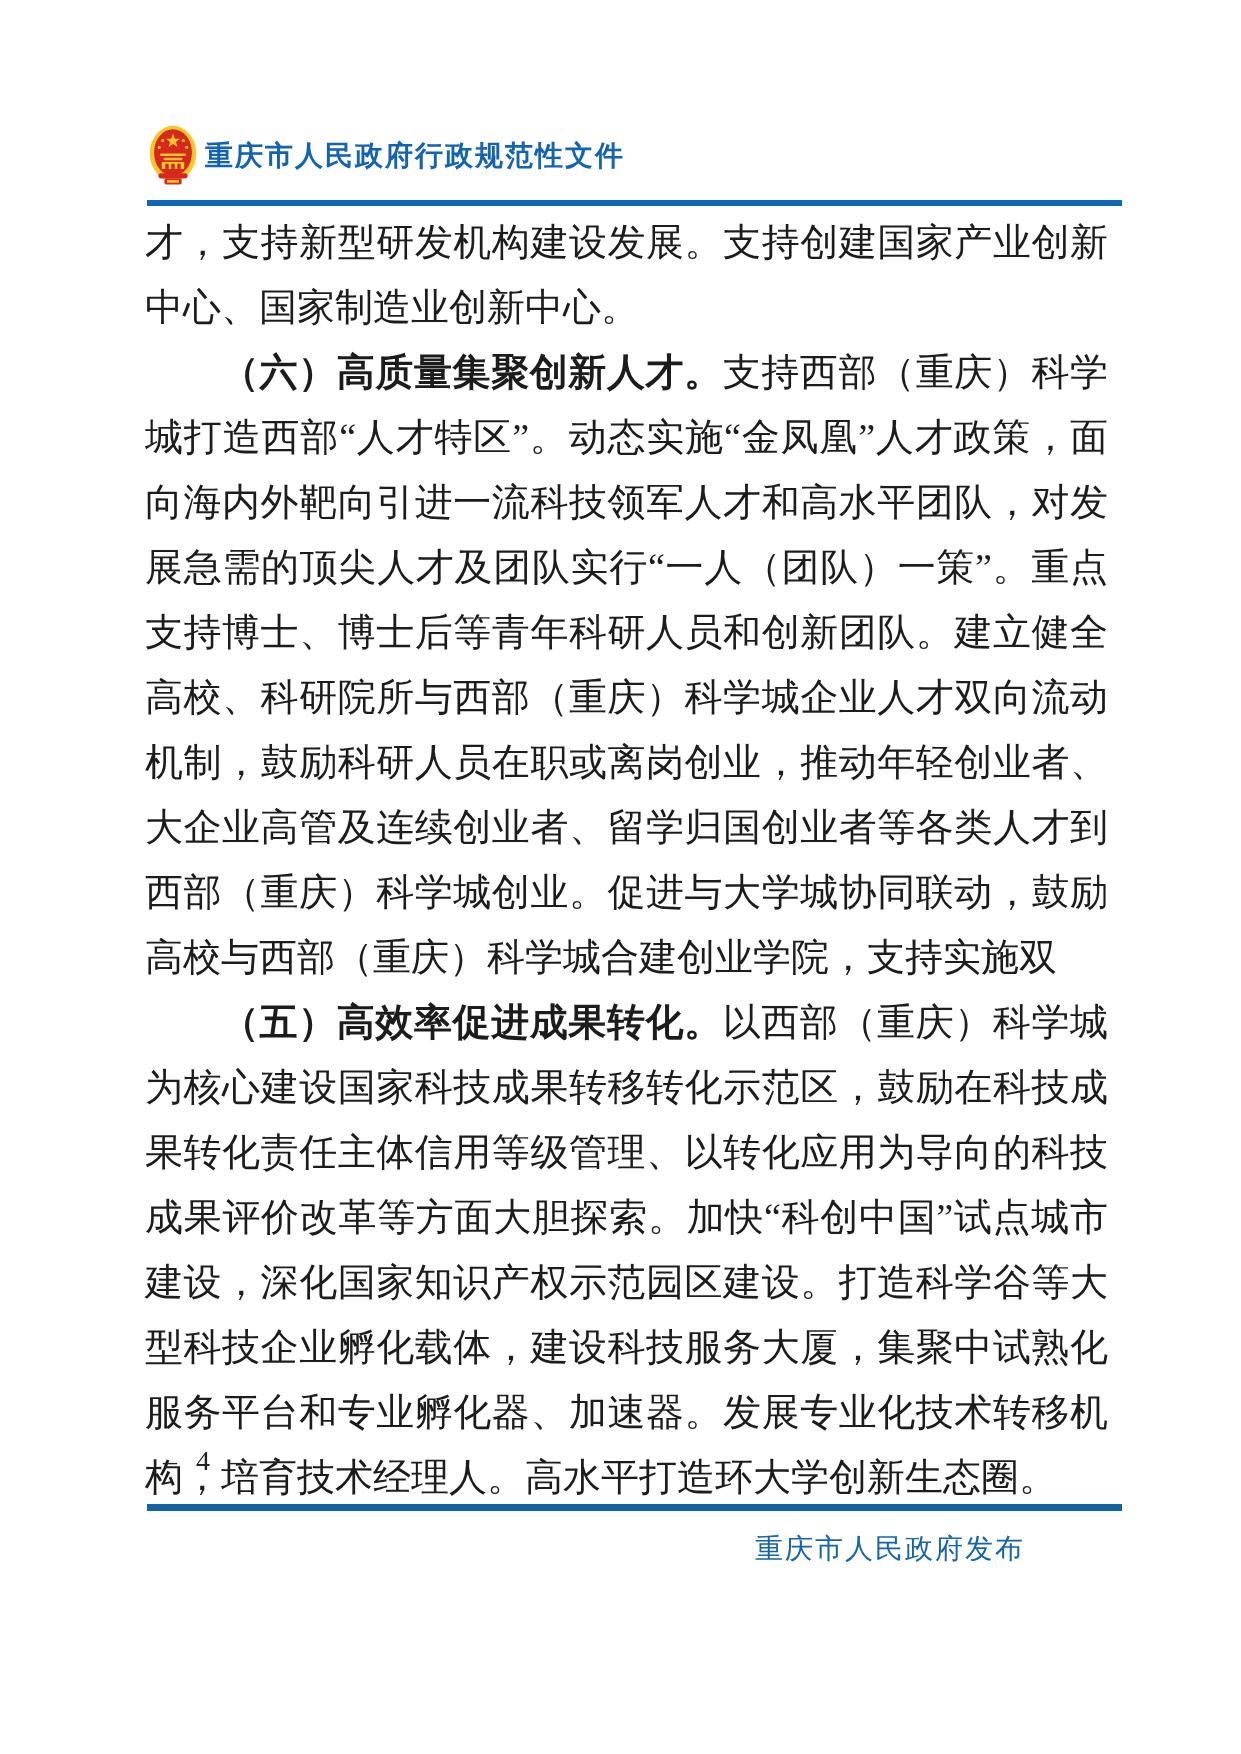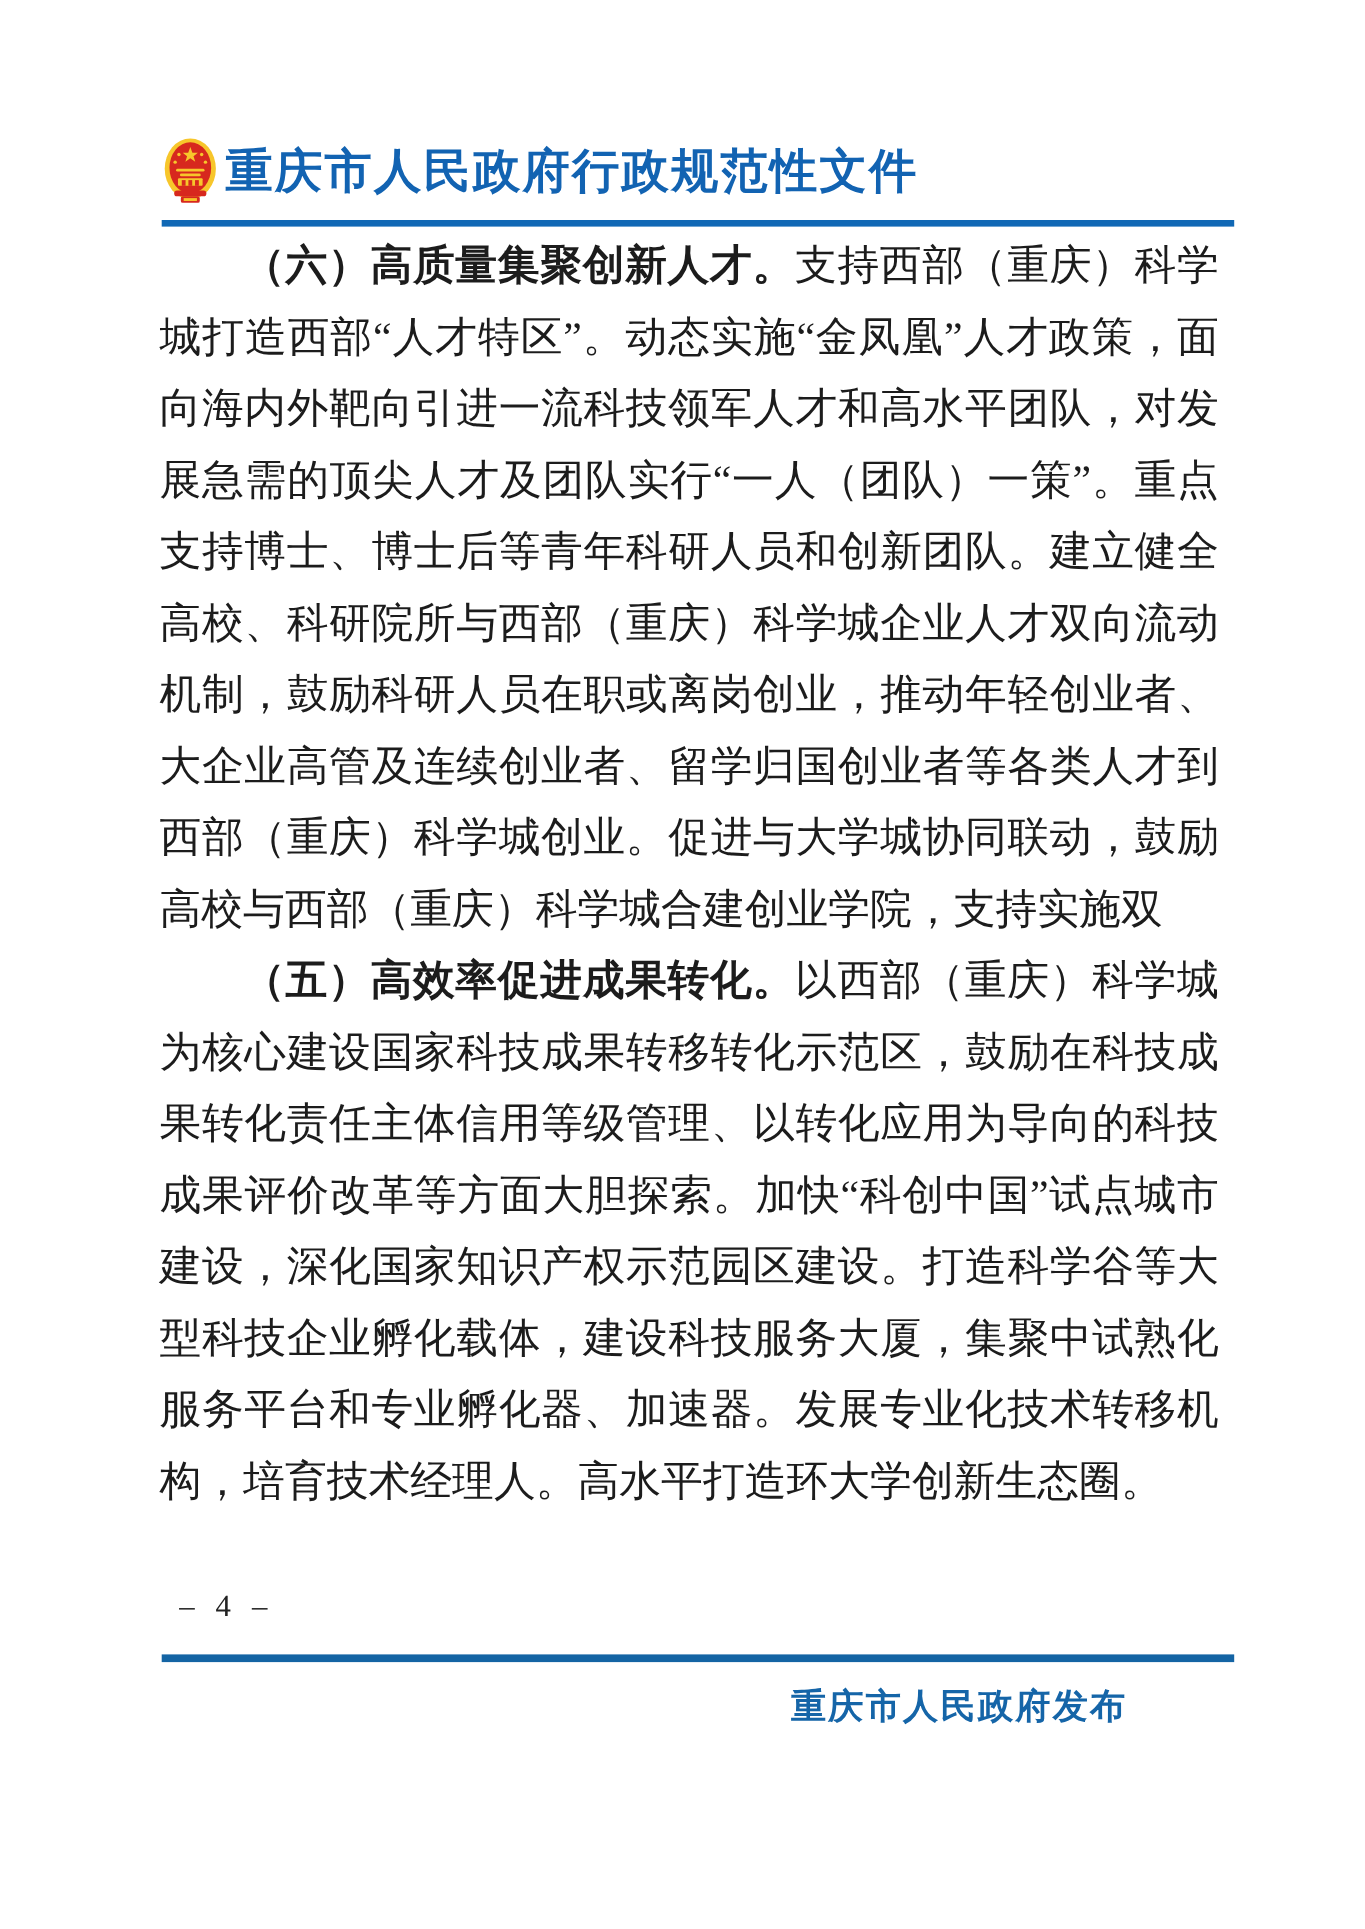--- a/index.html
+++ b/index.html
@@ -24,21 +24,21 @@
     gap: 6px;
   }
   .emblem {
     width: 52px;
     height: 62px;
     flex: 0 0 auto;
   }
   .header-title {
     font-family: Liberation Mono, monospace;
     font-weight: bold;
-    font-size: 43px;
+    font-size: 28px;
     letter-spacing: 2px;
     color: #1263b2;
     white-space: nowrap;
   }
   .header-rule {
     position: absolute;
     left: 147px;
     top: 200px;
     width: 975px;
     height: 6px;
@@ -75,22 +75,22 @@
     width: 975px;
     height: 7px;
     background: #1464a4;
   }
   .footer-publisher {
     position: absolute;
     left: 145px;
     top: 1530px;
     width: 880px;
     text-align: right;
-    font-weight: bold;
-    font-size: 32px;
+    font-weight: normal;
+    font-size: 28px;
     letter-spacing: 2px;
     color: #1565a8;
   }
 </style>
 </head>
 <body>
 
 <div class="page">
 
   <div class="header-row">
@@ -115,20 +115,21 @@
 
       <rect x="13" y="56" width="34" height="6" rx="3" fill="#d7281e"></rect>
       <rect x="20" y="62" width="20" height="7" rx="2" fill="#d7281e"></rect>
       <rect x="23" y="64" width="14" height="3" fill="#f7c62b"></rect>
     </svg>
     <span class="header-title">重庆市人民政府行政规范性文件</span>
   </div>
   <div class="header-rule"></div>
 
   <div class="content">
+    <p class="para"><span class="para-lead"></span><span>才，支持新型研发机构建设发展。支持创建国家产业创新中心、国家制造业创新中心。</span></p>
     <p class="para indented"><span class="para-lead">（六）高质量集聚创新人才。</span><span>支持西部（重庆）科学城打造西部“人才特区”。动态实施“金凤凰”人才政策，面向海内外靶向引进一流科技领军人才和高水平团队，对发展急需的顶尖人才及团队实行“一人（团队）一策”。重点支持博士、博士后等青年科研人员和创新团队。建立健全高校、科研院所与西部（重庆）科学城企业人才双向流动机制，鼓励科研人员在职或离岗创业，推动年轻创业者、大企业高管及连续创业者、留学归国创业者等各类人才到西部（重庆）科学城创业。促进与大学城协同联动，鼓励高校与西部（重庆）科学城合建创业学院，支持实施双</span></p>
     <p class="para indented"><span class="para-lead">（五）高效率促进成果转化。</span><span>以西部（重庆）科学城为核心建设国家科技成果转移转化示范区，鼓励在科技成果转化责任主体信用等级管理、以转化应用为导向的科技成果评价改革等方面大胆探索。加快“科创中国”试点城市建设，深化国家知识产权示范园区建设。打造科学谷等大型科技企业孵化载体，建设科技服务大厦，集聚中试熟化服务平台和专业孵化器、加速器。发展专业化技术转移机构，培育技术经理人。高水平打造环大学创新生态圈。</span></p>
   </div>
 
   <div class="page-number">– 4 –</div>
   <div class="footer-rule"></div>
   <div class="footer-publisher">重庆市人民政府发布</div>
 
 </div>
 

